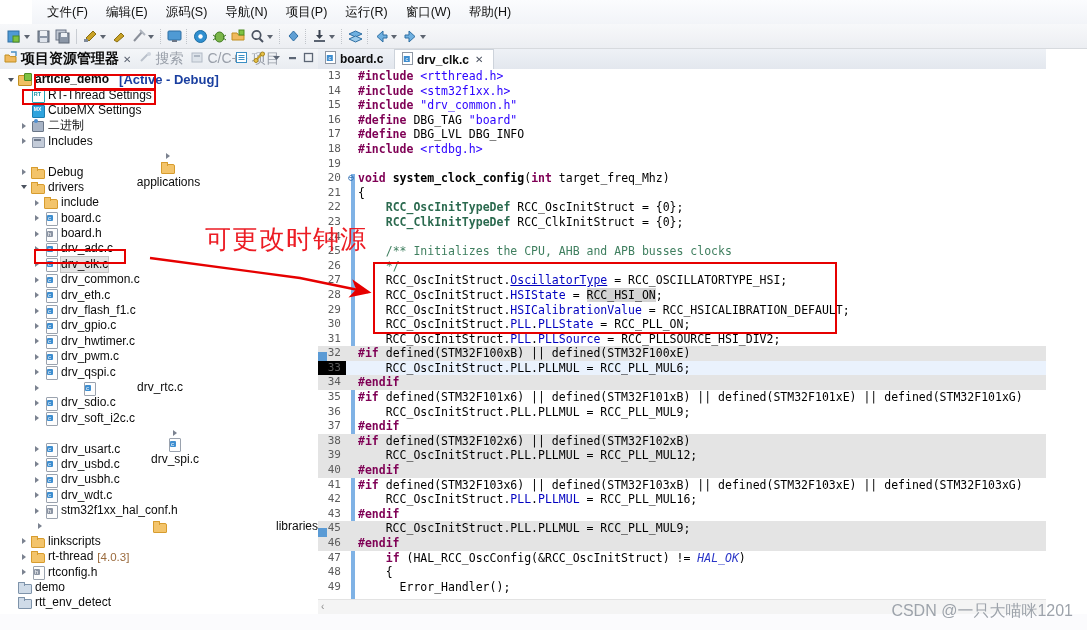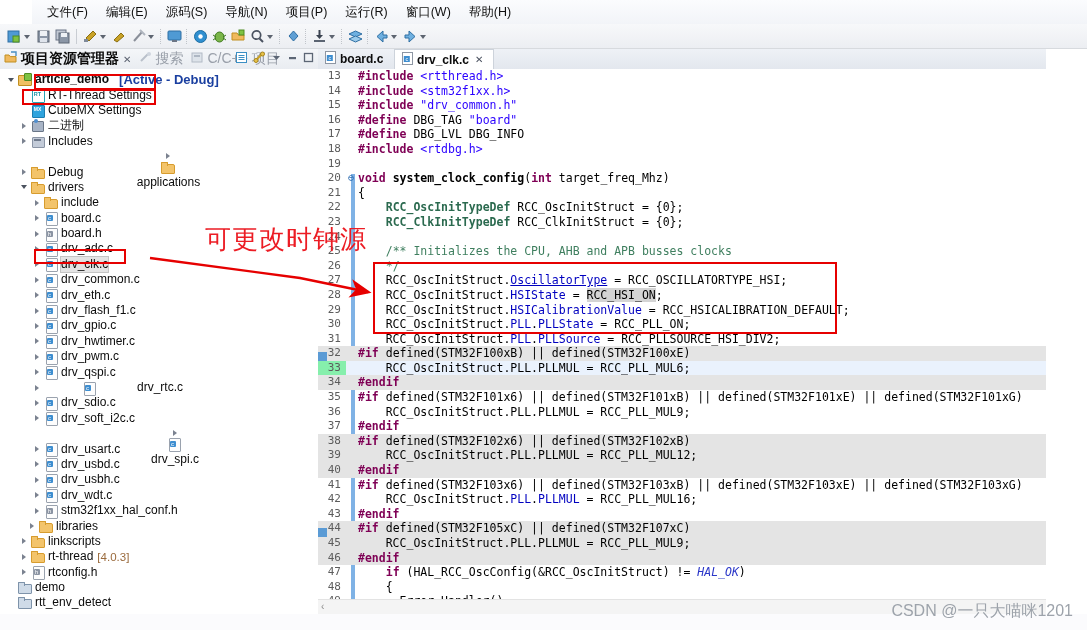--- a/index.html
+++ b/index.html
@@ -211,21 +211,21 @@
     font-family:"DejaVu Sans Mono",monospace;
   }
   .fold{
     width:10px;flex:0 0 10px;position:relative;line-height:14.6px;
     text-align:center;color:#2b6cb0;font-size:10px;
   }
   .src{line-height:14.6px;padding-left:2px;}
   .cline.shade{background:#e4e4e4;}
   .cline.shade .gut{background:#e4e4e4;}
   .cline.lite{background:#eaf2fd;}
-  .cline.lite .gut{background:#86efac;}
+  .cline.lite .gut{background:#000000;}
   
   .fnbar{
     position:absolute;left:33px;top:0;width:4px;background:#7fb2e5;
   }
   
   .gtick{
     position:absolute;left:0px;width:9px;height:9px;background:#5b9bd5;
   }
 
   
@@ -605,21 +605,21 @@
       <div class="row" style="padding-left: 32px;">
         <span class="arrow closed"></span>
         <span class="ic cfile"></span>
         <span class="txt">drv_wdt.c</span>
       </div>
       <div class="row" style="padding-left: 32px;">
         <span class="arrow closed"></span>
         <span class="ic hfile"></span>
         <span class="txt">stm32f1xx_hal_conf.h</span>
       </div>
-      <div class="row" style="padding-left: 27px;">
+      <div class="row" style="padding-left: 35px; justify-content: space-between;">
         <span class="arrow closed"></span>
         <span class="ic folder"></span>
         <span class="txt">libraries</span>
       </div>
       <div class="row" style="padding-left: 19px;">
         <span class="arrow closed"></span>
         <span class="ic folder"></span>
         <span class="txt">linkscripts</span>
       </div>
       <div class="row" style="padding-left: 19px;">
@@ -701,21 +701,20 @@
       <div class="cline shade"><span class="gut">34</span><span class="fold"></span><span class="src"><span class="pp">#endif</span></span></div>
       <div class="cline"><span class="gut">35</span><span class="fold"></span><span class="src"><span class="pp">#if</span> defined(STM32F101x6) || defined(STM32F101xB) || defined(STM32F101xE) || defined(STM32F101xG)</span></div>
       <div class="cline"><span class="gut">36</span><span class="fold"></span><span class="src">    RCC_OscInitStruct.PLL.PLLMUL = RCC_PLL_MUL9;</span></div>
       <div class="cline"><span class="gut">37</span><span class="fold"></span><span class="src"><span class="pp">#endif</span></span></div>
       <div class="cline shade"><span class="gut">38</span><span class="fold"></span><span class="src"><span class="pp">#if</span> defined(STM32F102x6) || defined(STM32F102xB)</span></div>
       <div class="cline shade"><span class="gut">39</span><span class="fold"></span><span class="src">    RCC_OscInitStruct.PLL.PLLMUL = RCC_PLL_MUL12;</span></div>
       <div class="cline shade"><span class="gut">40</span><span class="fold"></span><span class="src"><span class="pp">#endif</span></span></div>
       <div class="cline"><span class="gut">41</span><span class="fold"></span><span class="src"><span class="pp">#if</span> defined(STM32F103x6) || defined(STM32F103xB) || defined(STM32F103xE) || defined(STM32F103xG)</span></div>
       <div class="cline"><span class="gut">42</span><span class="fold"></span><span class="src">    RCC_OscInitStruct.<span class="fld">PLL</span>.<span class="fld">PLLMUL</span> = RCC_PLL_MUL16;</span></div>
       <div class="cline"><span class="gut">43</span><span class="fold"></span><span class="src"><span class="pp">#endif</span></span></div>
-      <div class="cline shade"><span class="gut">44</span><span class="fold"></span><span class="src"><span class="pp">#if</span> defined(STM32F105xC) || defined(STM32F107xC)</span></div>
       <div class="cline shade"><span class="gut">45</span><span class="fold"></span><span class="src">    RCC_OscInitStruct.PLL.PLLMUL = RCC_PLL_MUL9;</span></div>
       <div class="cline shade"><span class="gut">46</span><span class="fold"></span><span class="src"><span class="pp">#endif</span></span></div>
       <div class="cline"><span class="gut">47</span><span class="fold"></span><span class="src">    <span class="kw">if</span> (HAL_RCC_OscConfig(&amp;RCC_OscInitStruct) != <span class="ital">HAL_OK</span>)</span></div>
       <div class="cline"><span class="gut">48</span><span class="fold"></span><span class="src">    {</span></div>
       <div class="cline"><span class="gut">49</span><span class="fold"></span><span class="src">      Error_Handler();</span></div>
       <div class="gtick" style="top: 283.4px;"></div>
       <div class="gtick" style="top: 458.6px;"></div>
     </div>
 
   <div id="ed-hscroll">

